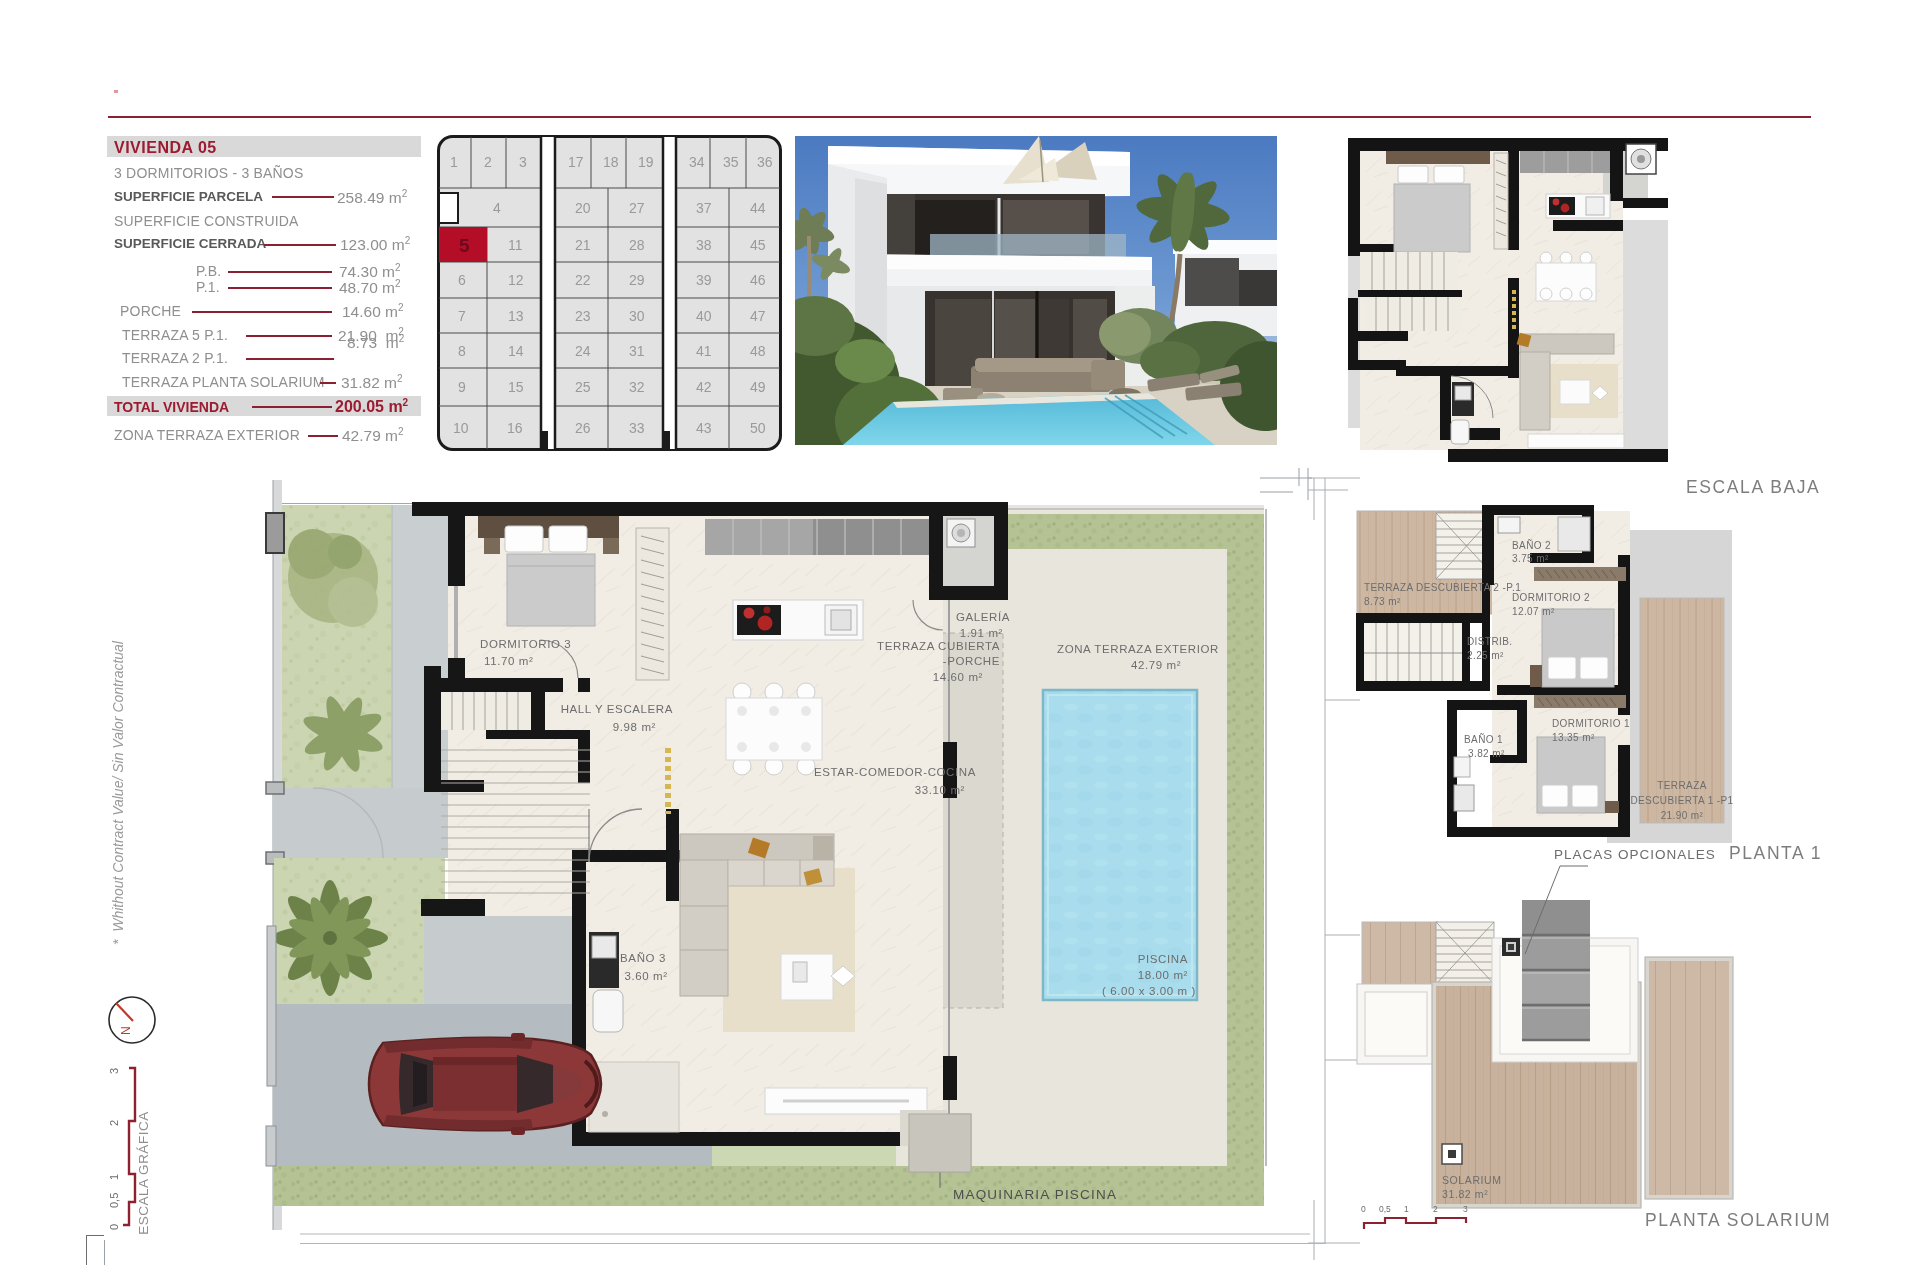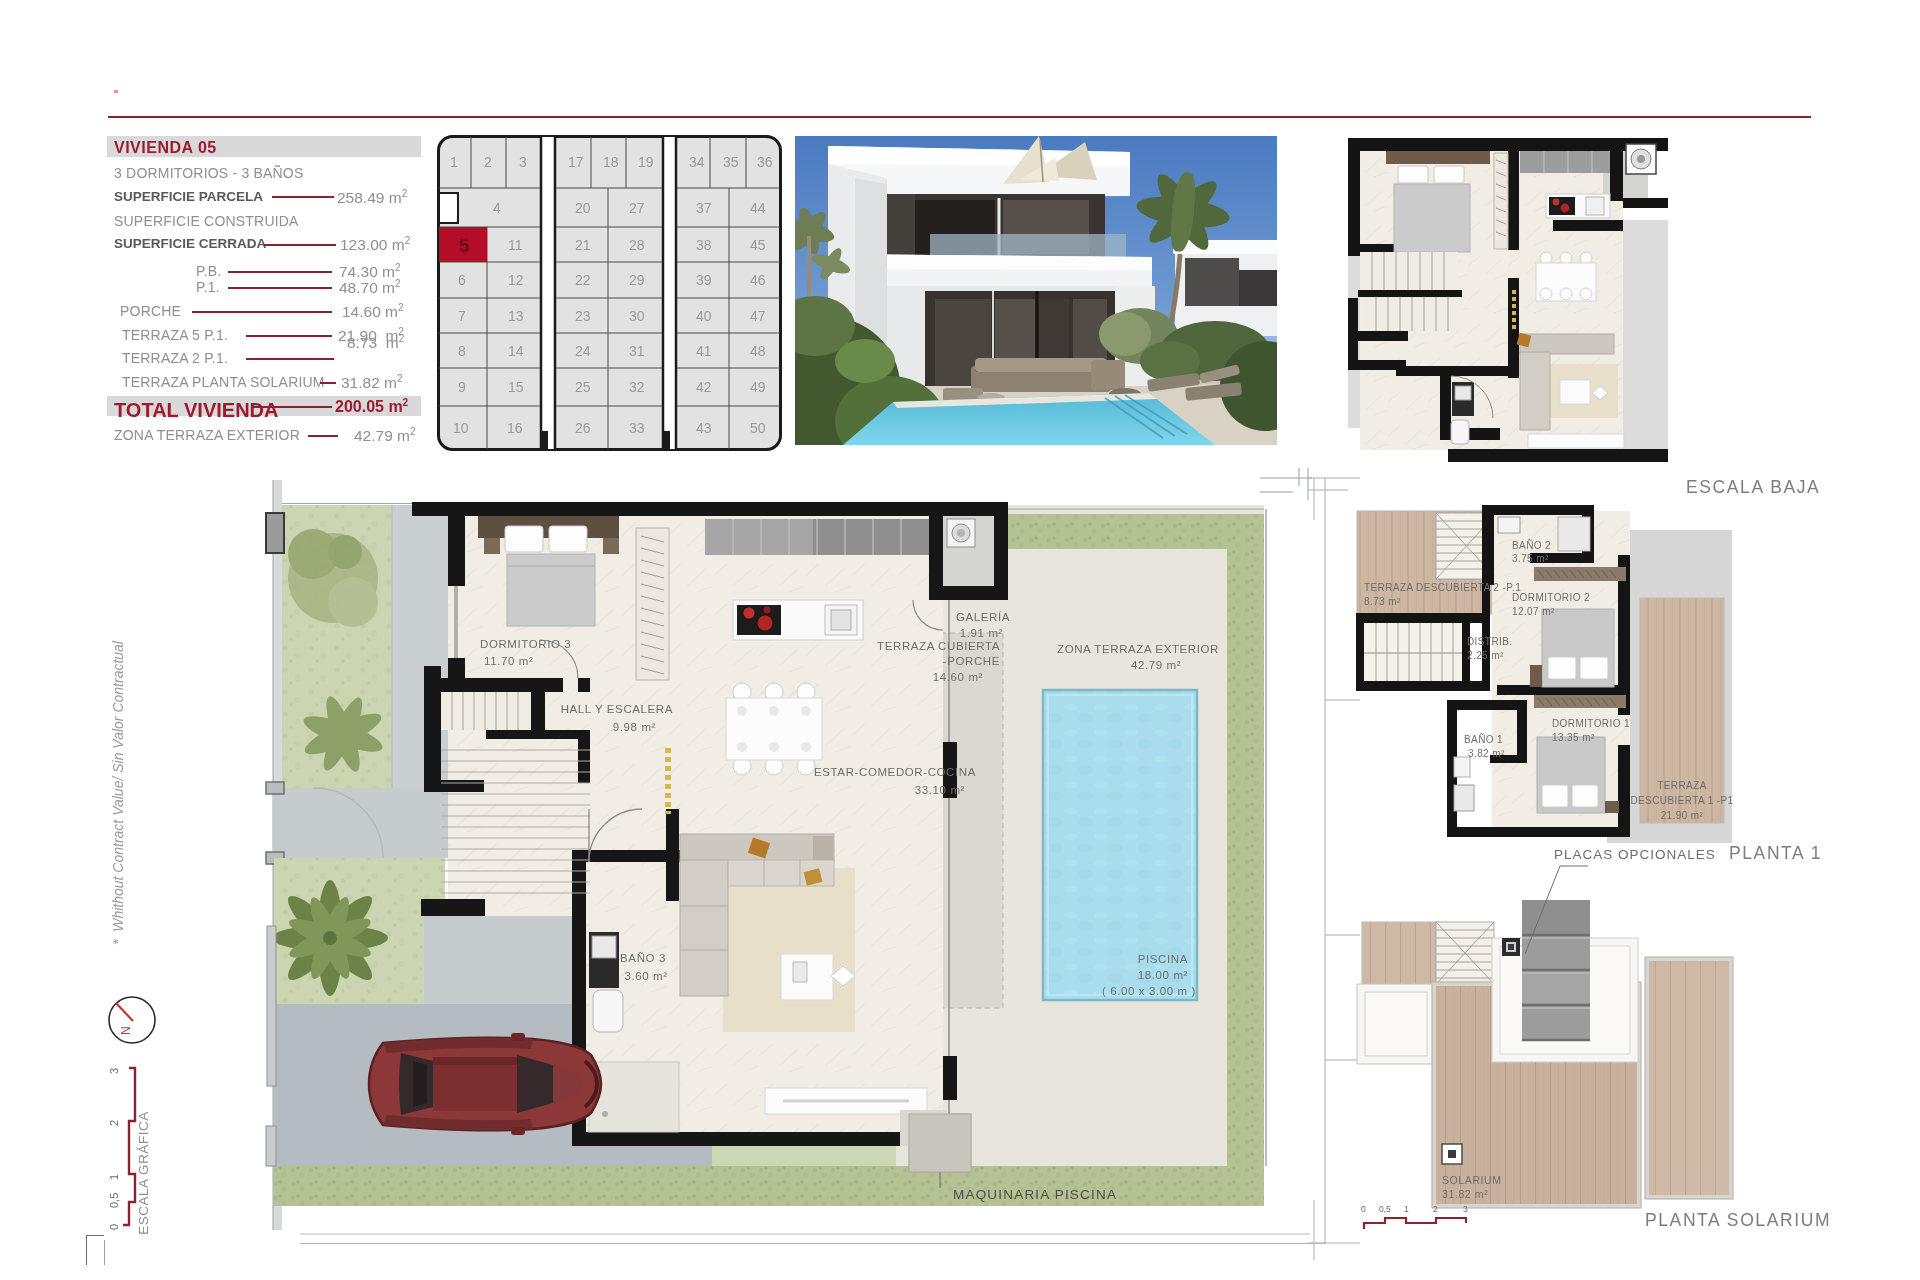--- a/index.html
+++ b/index.html
@@ -54,28 +54,28 @@
 <div class="abs lbl" style="left:122px;top:350px;">TERRAZA 2 P.1.</div>
 <div class="rline" style="left:246px;top:358px;width:88px;"></div>
 <div class="abs val" style="left:347px;top:333px;">8.73&nbsp; m<sup>2</sup></div>
 
 <div class="abs lbl" style="left:122px;top:374px;">TERRAZA PLANTA SOLARIUM</div>
 <div class="rline" style="left:320px;top:382px;width:16px;"></div>
 <div class="abs val" style="left:341px;top:373px;">31.82 m<sup>2</sup></div>
 
 <div class="abs" style="left:107px;top:396px;width:314px;height:20px;background:#d9d9d9;"></div>
 
-<div class="abs" style="left:114px;top:399px;color:#9c1b30;font-weight:bold;font-size:20px;">TOTAL VIVIENDA</div>
+<div class="abs" style="left:114px;top:399px;color:#9c1b30;font-weight:bold;font-size:14px;">TOTAL VIVIENDA</div>
 <div class="rline" style="left:252px;top:406px;width:80px;"></div>
 
 <div class="abs" style="left:335px;top:397px;color:#9c1b30;font-weight:bold;font-size:16px;">200.05 m<sup>2</sup></div>
 
 <div class="abs lbl" style="left:114px;top:427px;">ZONA TERRAZA EXTERIOR</div>
 <div class="rline" style="left:308px;top:435px;width:30px;"></div>
-<div class="abs val" style="left:342px;top:426px;margin-left:12px;">42.79 m<sup>2</sup></div>
+<div class="abs val" style="left:342px;top:426px;">42.79 m<sup>2</sup></div>
 
 <svg class="abs" style="left:437px;top:135px;" width="345" height="316" viewBox="0 0 345 316">
 <g font-family="Liberation Sans,sans-serif" font-size="14" fill="#9a9a9a">
 
 <rect x="1.5" y="1.5" width="342" height="313" rx="14" fill="#e2e2e2" stroke="#1b1b1b" stroke-width="3"></rect>
 
 <rect x="103" y="2" width="16" height="312" fill="#ffffff"></rect>
 <line x1="104" y1="2" x2="104" y2="314" stroke="#1b1b1b" stroke-width="2.5"></line>
 <line x1="118" y1="2" x2="118" y2="314" stroke="#1b1b1b" stroke-width="2.5"></line>
 <rect x="104" y="296" width="7" height="18" fill="#1b1b1b"></rect>

